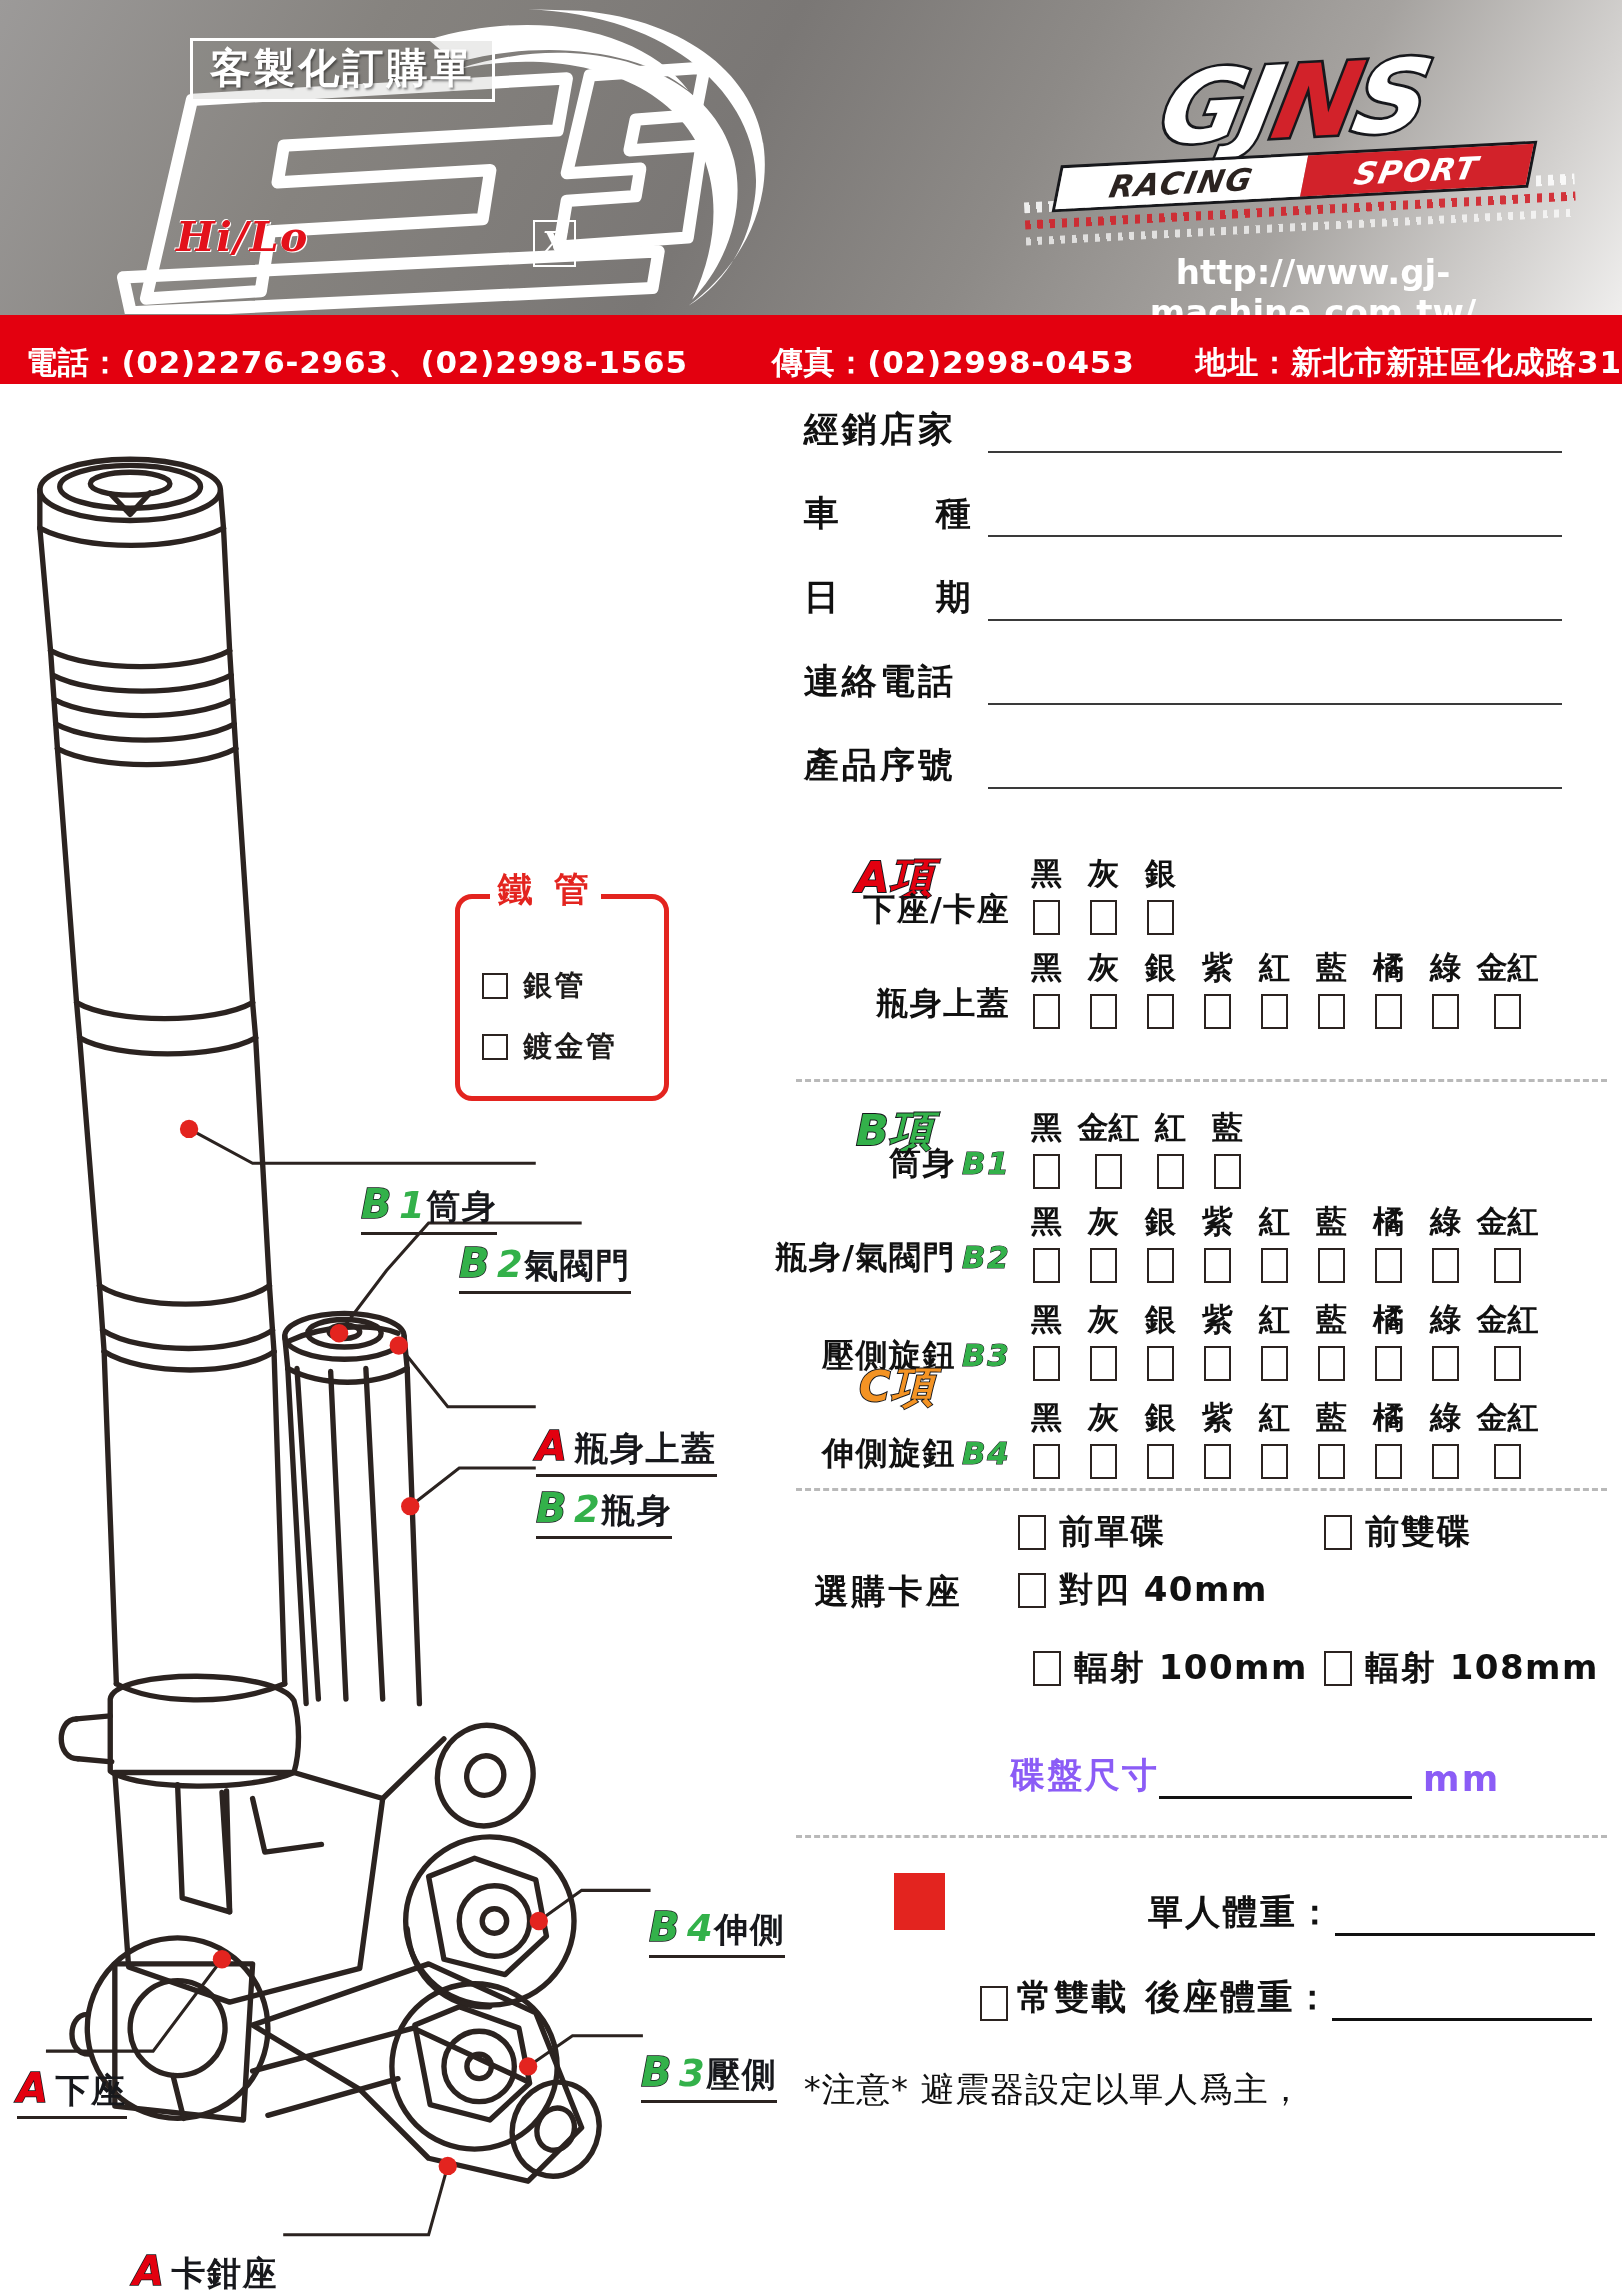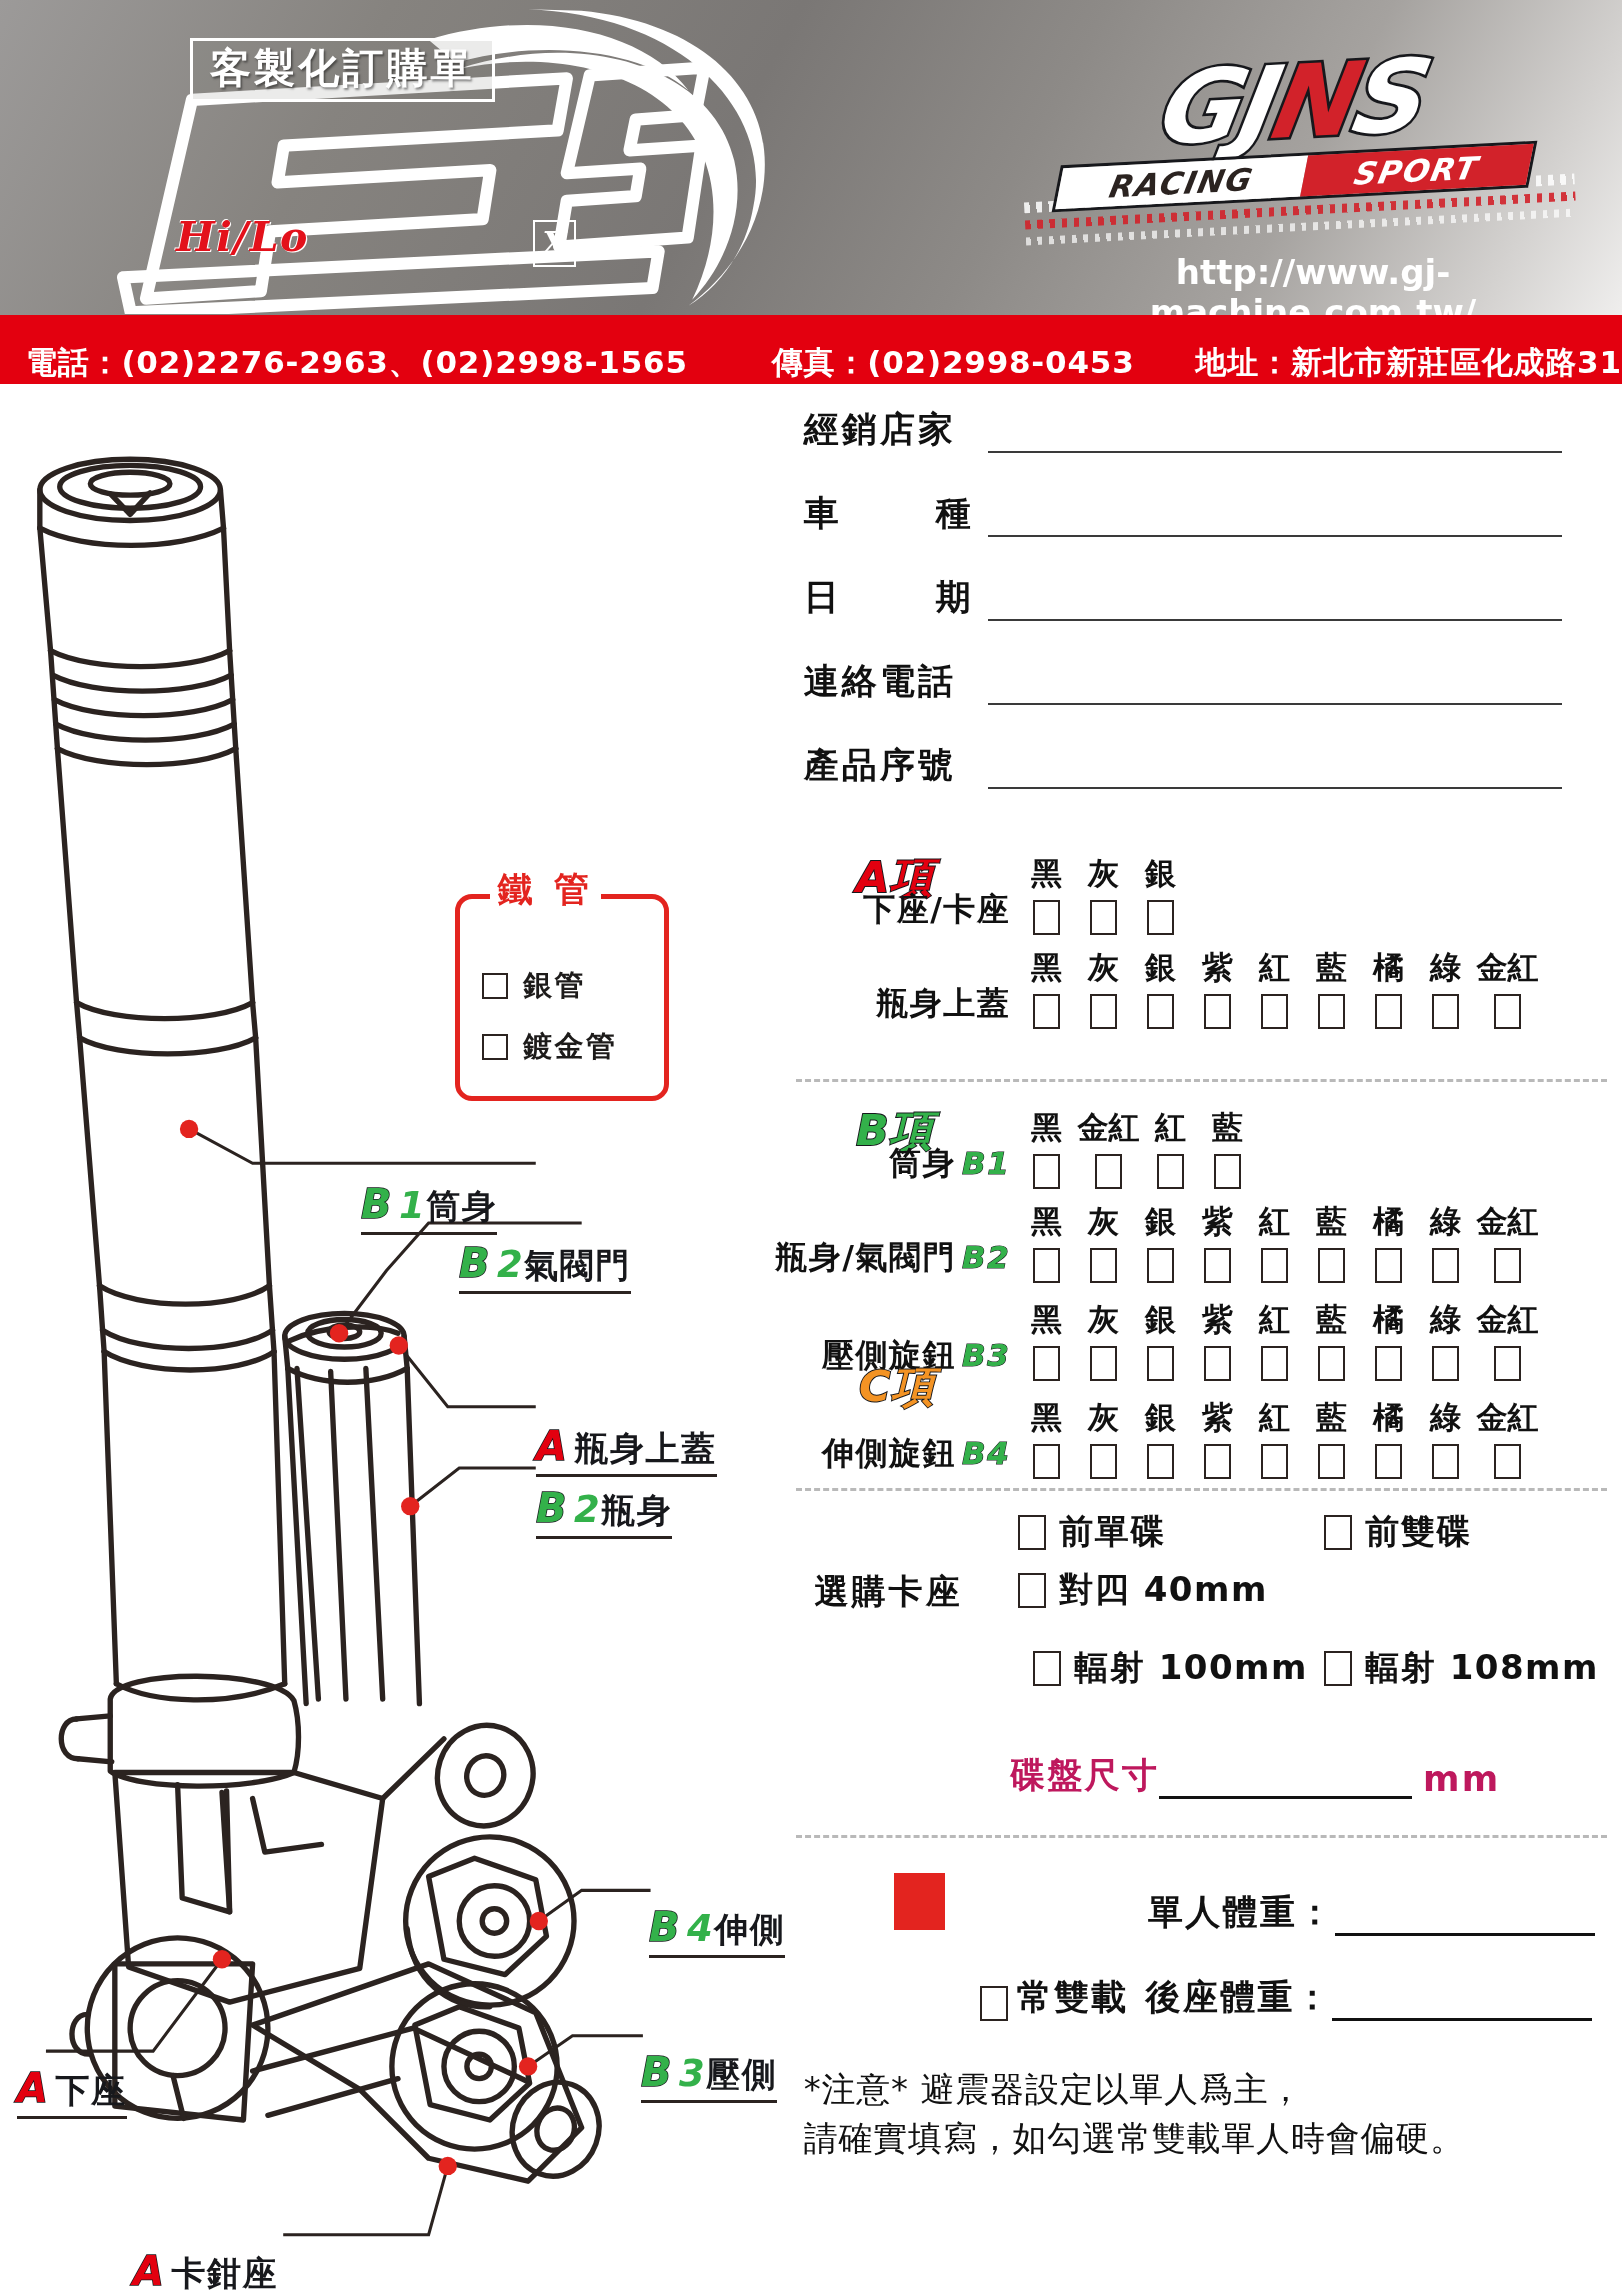--- a/index.html
+++ b/index.html
@@ -198,21 +198,21 @@
   }
   .opt-label{
     position:absolute;
     font-family:"DejaVu Sans","Liberation Sans",sans-serif;
     font-weight:bold; font-size:34px; color:#111; letter-spacing:3.1px;
   }
 
   .disc-row{
     position:absolute; display:flex; align-items:flex-end;
     font-family:"DejaVu Sans","Liberation Sans",sans-serif;
-    font-weight:bold; font-size:35px; color:#be185d; letter-spacing:2.3px;
+    font-weight:bold; font-size:35px; color:#8b5cf6; letter-spacing:2.3px;
   }
   .disc-line{ width:253px; border-bottom:3.8px solid #111; height:34px; }
 
   .redmark{ position:absolute; width:51px; height:57px; background:#e3241f; }
 
   .weight-row{
     position:absolute; display:flex; align-items:flex-end;
     font-family:"DejaVu Sans","Liberation Sans",sans-serif;
     font-weight:bold; font-size:35px; color:#111; letter-spacing:2.3px;
   }
@@ -725,15 +725,14 @@
   </div>
 
   <div class="weight-row" style="left:184px; top:1576px;">
     <span class="cbx-lg" style="margin-right:9.2px;"></span>
     <span style="margin-right:17px;">常雙載</span>
     <span>後座體重：</span>
     <span class="weight-line"></span>
   </div>
 
   <div class="note" style="top:1667px;">*注意* 避震器設定以單人爲主，</div>
-  <div class="note" style="top:1716px;">請確實填寫，如勾選常雙載單人時會偏硬。</div>
 </div>
 
 
 </body></html>

